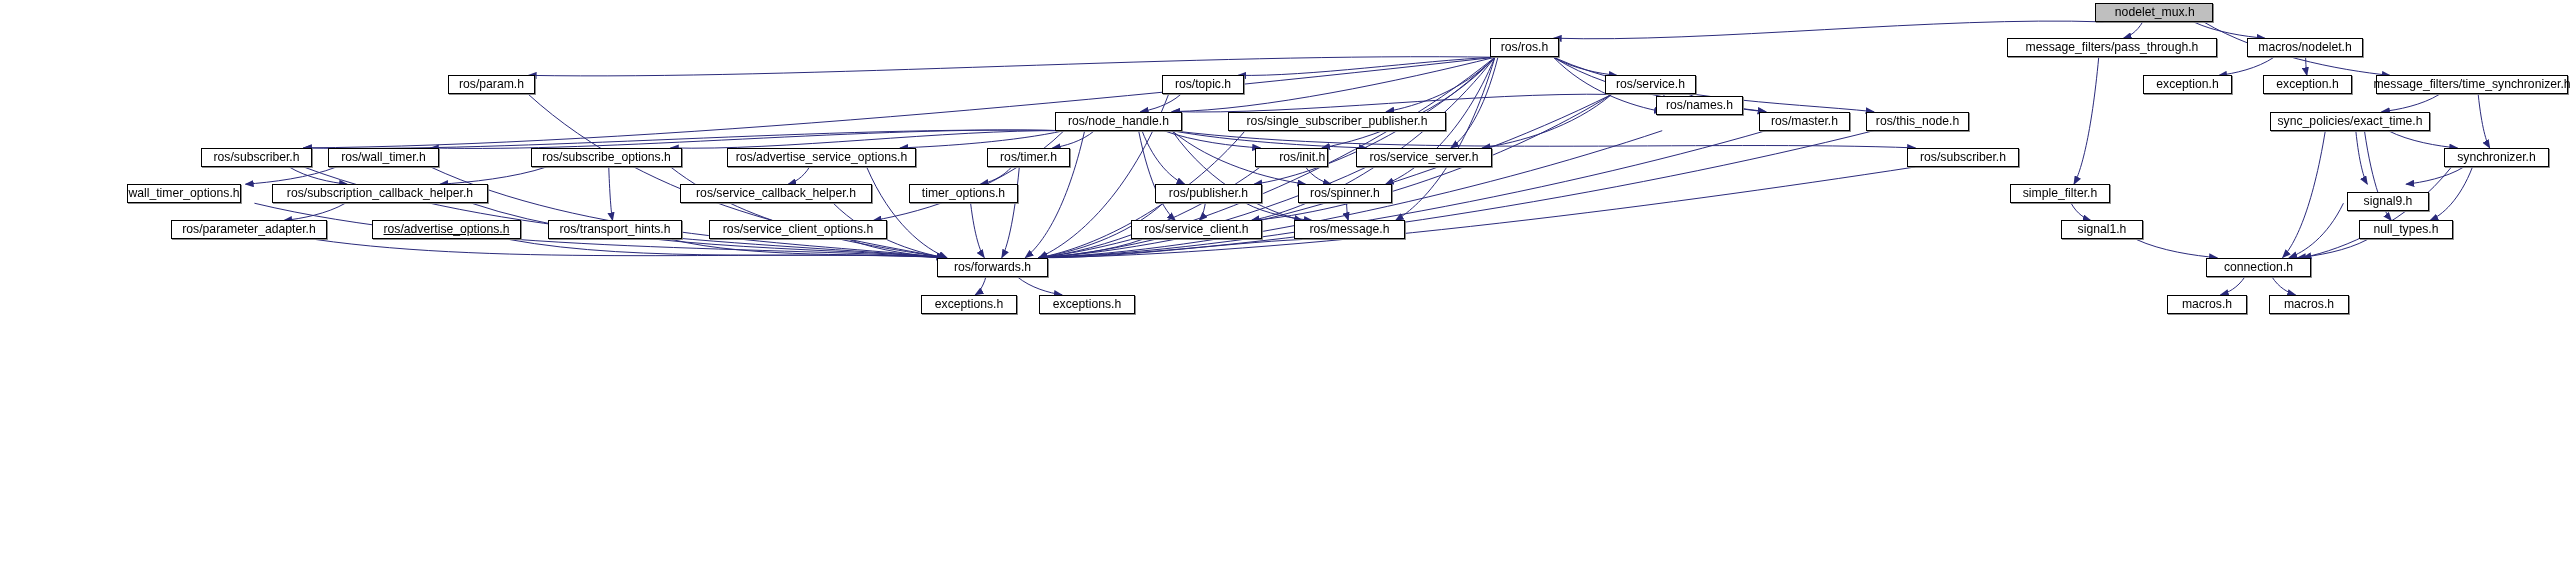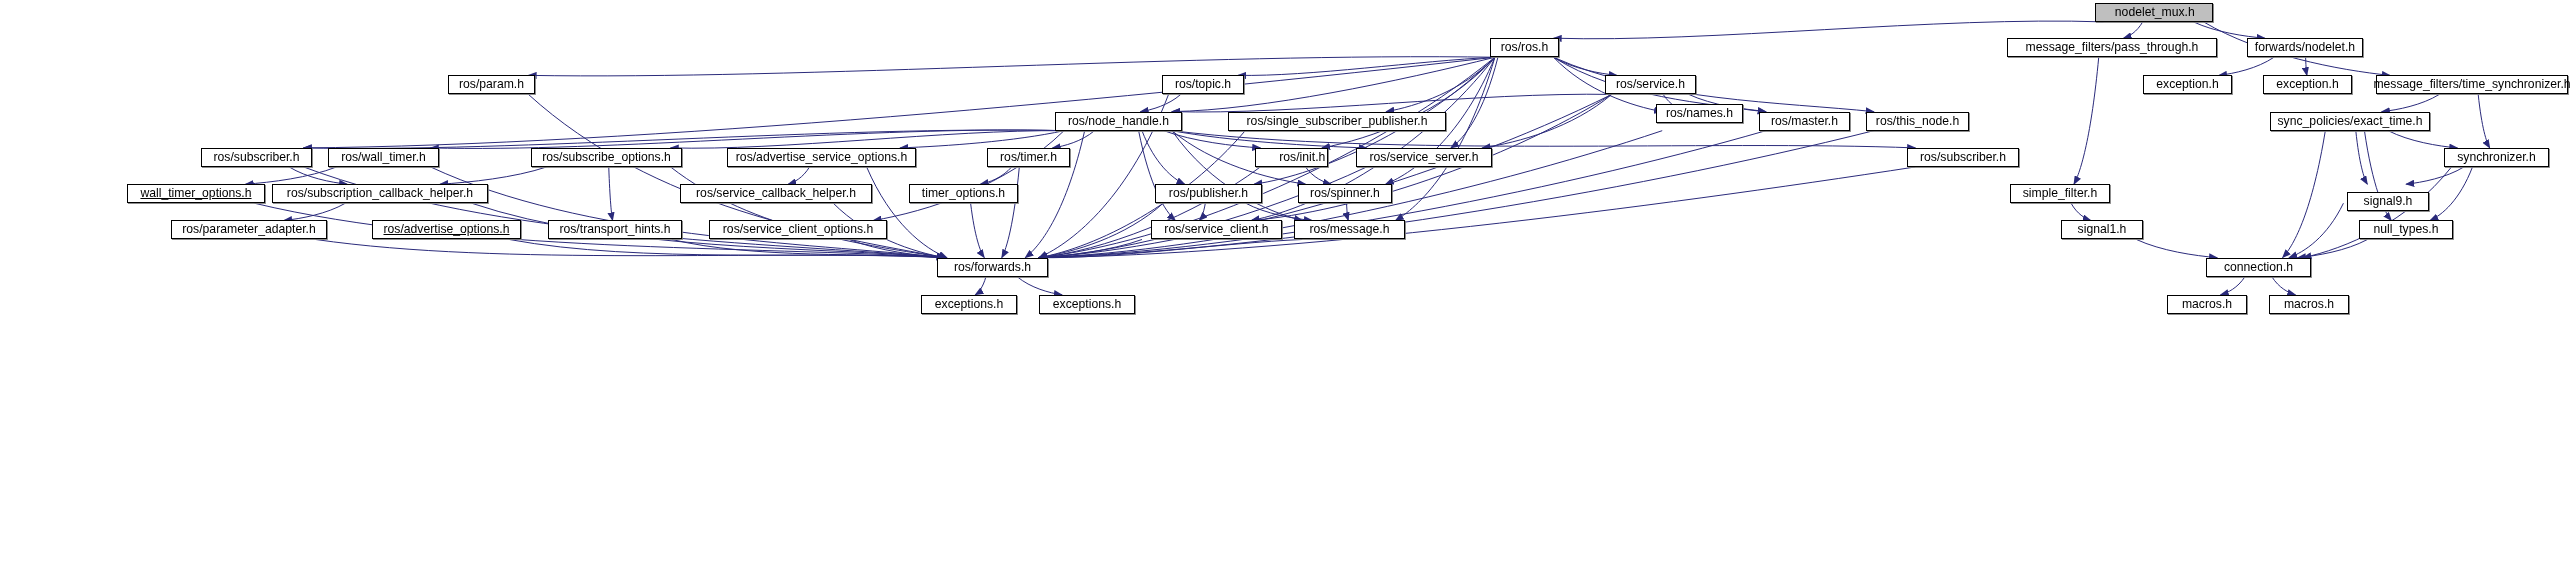--- a/index.html
+++ b/index.html
@@ -157,21 +157,21 @@
       <div class="gnode root" style="left: 2095px; top: 2.7px; width: 118px;">
         <span>nodelet_mux.h</span>
       </div>
       <div class="gnode" style="left: 1490px; top: 38px; width: 69px;">
         <span>ros/ros.h</span>
       </div>
       <div class="gnode" style="left: 2007px; top: 38px; width: 210px;">
         <span>message_filters/pass_through.h</span>
       </div>
       <div class="gnode" style="left: 2247px; top: 38px; width: 116px;">
-        <span>forwards/nodelet.h</span>
+        <span>macros/nodelet.h</span>
       </div>
       <div class="gnode" style="left: 448px; top: 75px; width: 87px;">
         <span>ros/param.h</span>
       </div>
       <div class="gnode" style="left: 1162px; top: 75px; width: 82px;">
         <span>ros/topic.h</span>
       </div>
       <div class="gnode" style="left: 1605px; top: 75px; width: 91px;">
         <span>ros/service.h</span>
       </div>
@@ -183,21 +183,21 @@
       </div>
       <div class="gnode" style="left: 2376px; top: 75px; width: 192px;">
         <span>message_filters/time_synchronizer.h</span>
       </div>
       <div class="gnode" style="left: 1055px; top: 112px; width: 127px;">
         <span>ros/node_handle.h</span>
       </div>
       <div class="gnode" style="left: 1228px; top: 112px; width: 218px;">
         <span>ros/single_subscriber_publisher.h</span>
       </div>
-      <div class="gnode" style="left: 1656px; top: 104px; width: 87px;">
+      <div class="gnode" style="left: 1656px; top: 96px; width: 87px;">
         <span>ros/names.h</span>
       </div>
       <div class="gnode" style="left: 1759px; top: 112px; width: 91px;">
         <span>ros/master.h</span>
       </div>
       <div class="gnode" style="left: 1866px; top: 112px; width: 103px;">
         <span>ros/this_node.h</span>
       </div>
       <div class="gnode" style="left: 2270px; top: 112px; width: 160px;">
         <span>sync_policies/exact_time.h</span>
@@ -222,21 +222,21 @@
       </div>
       <div class="gnode" style="left: 1255px; top: 148px; width: 73px; padding-left: 27px;">
         <span>ros/init.h</span>
       </div>
       <div class="gnode" style="left: 1356px; top: 148px; width: 136px;">
         <span>ros/service_server.h</span>
       </div>
       <div class="gnode" style="left: 2444px; top: 148px; width: 105px;">
         <span>synchronizer.h</span>
       </div>
-      <div class="gnode" style="left: 127px; top: 184px; width: 138px; text-decoration: underline;">
+      <div class="gnode" style="left: 127px; top: 184px; width: 114px;">
         <span>wall_timer_options.h</span>
       </div>
       <div class="gnode" style="left: 272px; top: 184px; width: 216px;">
         <span>ros/subscription_callback_helper.h</span>
       </div>
       <div class="gnode" style="left: 680px; top: 184px; width: 192px;">
         <span>ros/service_callback_helper.h</span>
       </div>
       <div class="gnode" style="left: 909px; top: 184px; width: 109px;">
         <span>timer_options.h</span>
@@ -258,21 +258,21 @@
       </div>
       <div class="gnode" style="left: 372px; top: 220px; width: 149px; text-decoration: underline;">
         <span>ros/advertise_options.h</span>
       </div>
       <div class="gnode" style="left: 548px; top: 220px; width: 134px;">
         <span>ros/transport_hints.h</span>
       </div>
       <div class="gnode" style="left: 709px; top: 220px; width: 178px;">
         <span>ros/service_client_options.h</span>
       </div>
-      <div class="gnode" style="left: 1131px; top: 220px; width: 131px; margin-left: 20px;">
+      <div class="gnode" style="left: 1131px; top: 220px; width: 131px;">
         <span>ros/service_client.h</span>
       </div>
       <div class="gnode" style="left: 1294px; top: 220px; width: 111px;">
         <span>ros/message.h</span>
       </div>
       <div class="gnode" style="left: 2061px; top: 220px; width: 82px;">
         <span>signal1.h</span>
       </div>
       <div class="gnode" style="left: 2359px; top: 220px; width: 94px;">
         <span>null_types.h</span>

